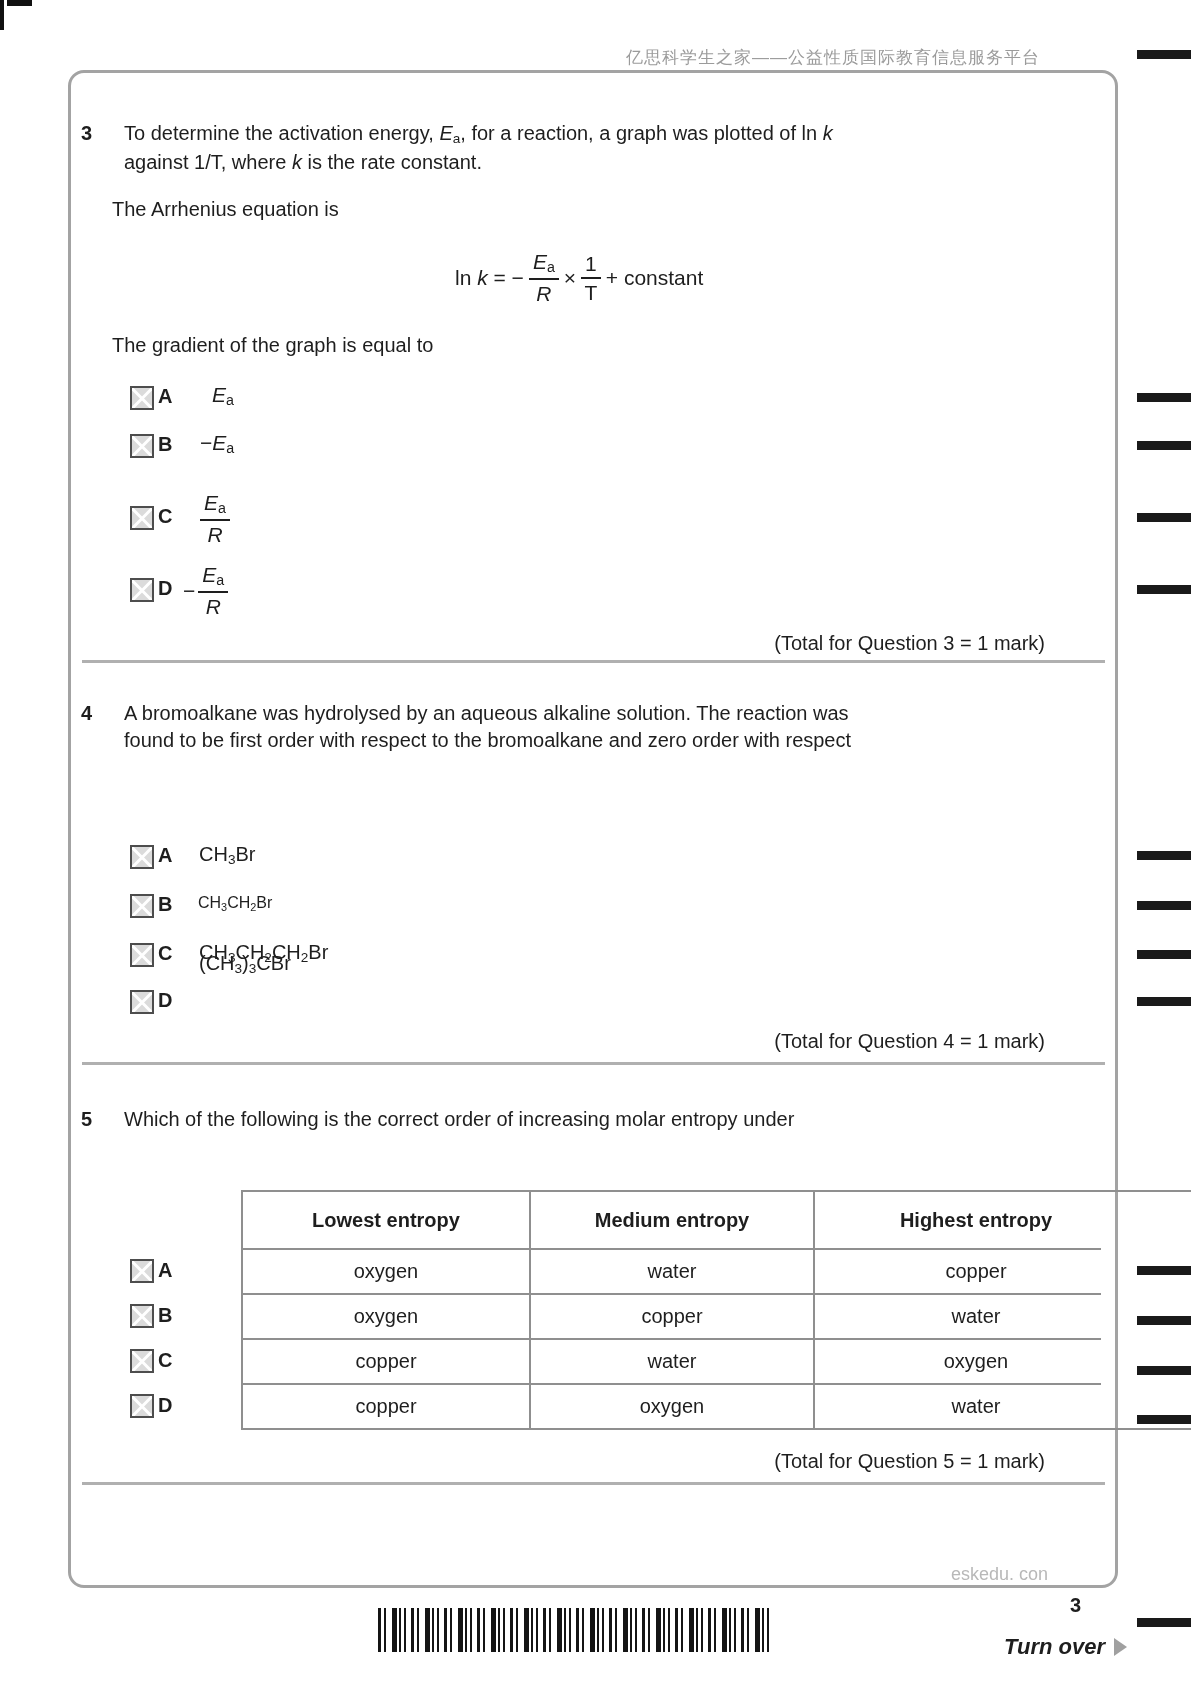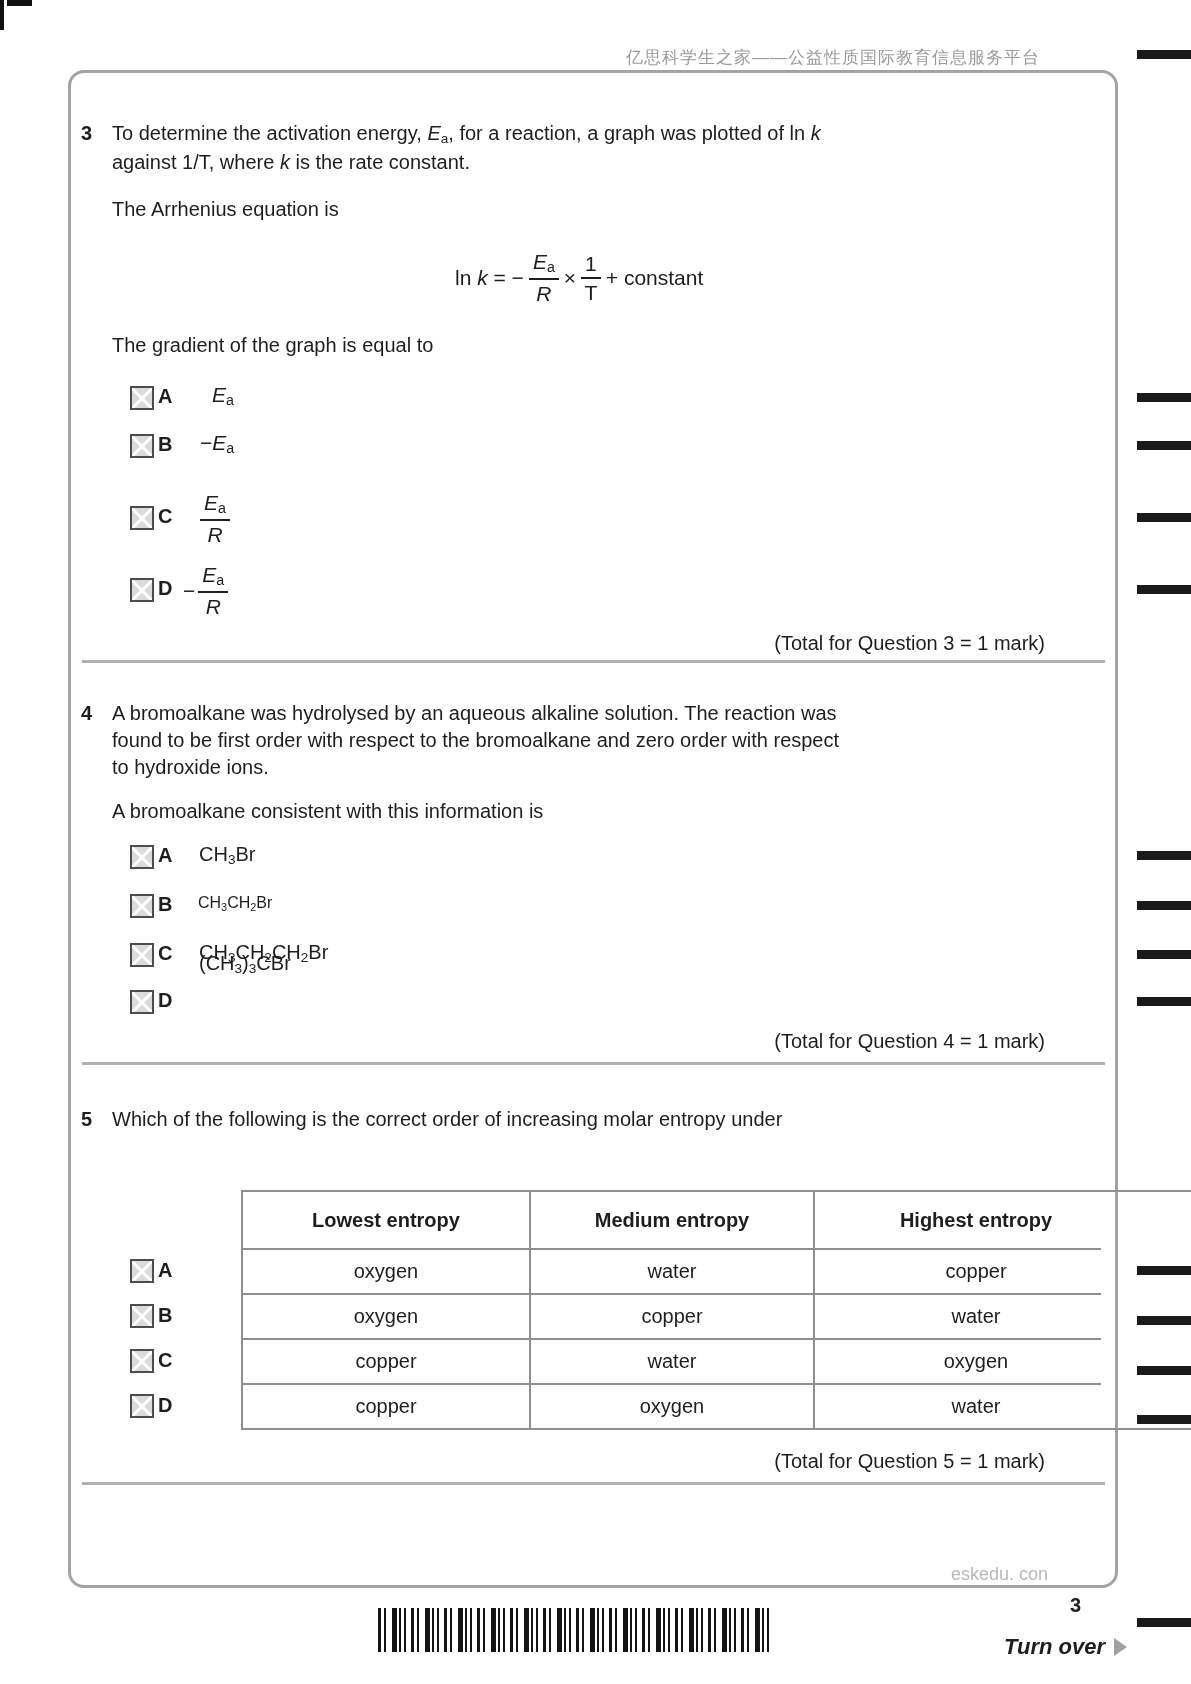--- a/index.html
+++ b/index.html
@@ -1,20 +1,20 @@
 <!DOCTYPE html>
 <html><head>
 <meta charset="utf-8">
 <style>
   html,body{margin:0;padding:0;background:#ffffff;}
   .page{position:relative;width:1191px;height:1684px;background:#ffffff;overflow:hidden;
         font-family:"Liberation Sans", sans-serif;color:#1e1e1e;}
   .abs{position:absolute;}
   .txt{font-size:20px;line-height:27px;color:#1e1e1e;}
-  .pline{display:block;}
+  .pline{display:block;margin-left:12px;}
   .qnum{font-weight:bold;font-size:20px;line-height:27px;}
   .it{font-style:italic;}
   .sub{font-size:0.68em;position:relative;top:0.24em;}
 
   
   .content-box{position:absolute;left:68px;top:70px;width:1050px;height:1518px;
                border:3px solid #a3a3a3;border-radius:16px;box-sizing:border-box;}
 
   
   .banner{position:absolute;top:46px;right:151px;font-size:17px;color:#9b9b9b;letter-spacing:1px;}
@@ -150,23 +150,21 @@
     </span>
   </div>
 
   <div class="total" style="top:632px">(Total for Question 3 = 1 mark)</div>
   <div class="rule" style="top:660px"></div>
 
   <div class="abs qnum" style="left:81px;top:700px">4</div>
   <div class="abs txt" style="left:112px;top:700px;width:840px">
     <span class="pline">A bromoalkane was hydrolysed by an aqueous alkaline solution.  The reaction was</span>
     <span class="pline">found to be first order with respect to the bromoalkane and zero order with respect</span>
-    <span class="pline">to hydroxide ions.</span>
-  </div>
-  <div class="abs txt" style="left:112px;top:798px">A bromoalkane consistent with this information is</div>
+  </div>
 
   <div class="cb" style="left:130px;top:845px"></div>
   <div class="opt-letter" style="left:158px;top:844px">A</div>
   <div class="opt-value" style="left:199px;top:843px;font-size:20px">CH<span class="sub">3</span>Br</div>
 
   <div class="cb" style="left:130px;top:894px"></div>
   <div class="opt-letter" style="left:158px;top:893px">B</div>
   <div class="opt-value" style="left:198px;top:892px;font-size:16px">CH<span class="sub">3</span>CH<span class="sub">2</span>Br</div>
 
   <div class="cb" style="left:130px;top:943px"></div>

